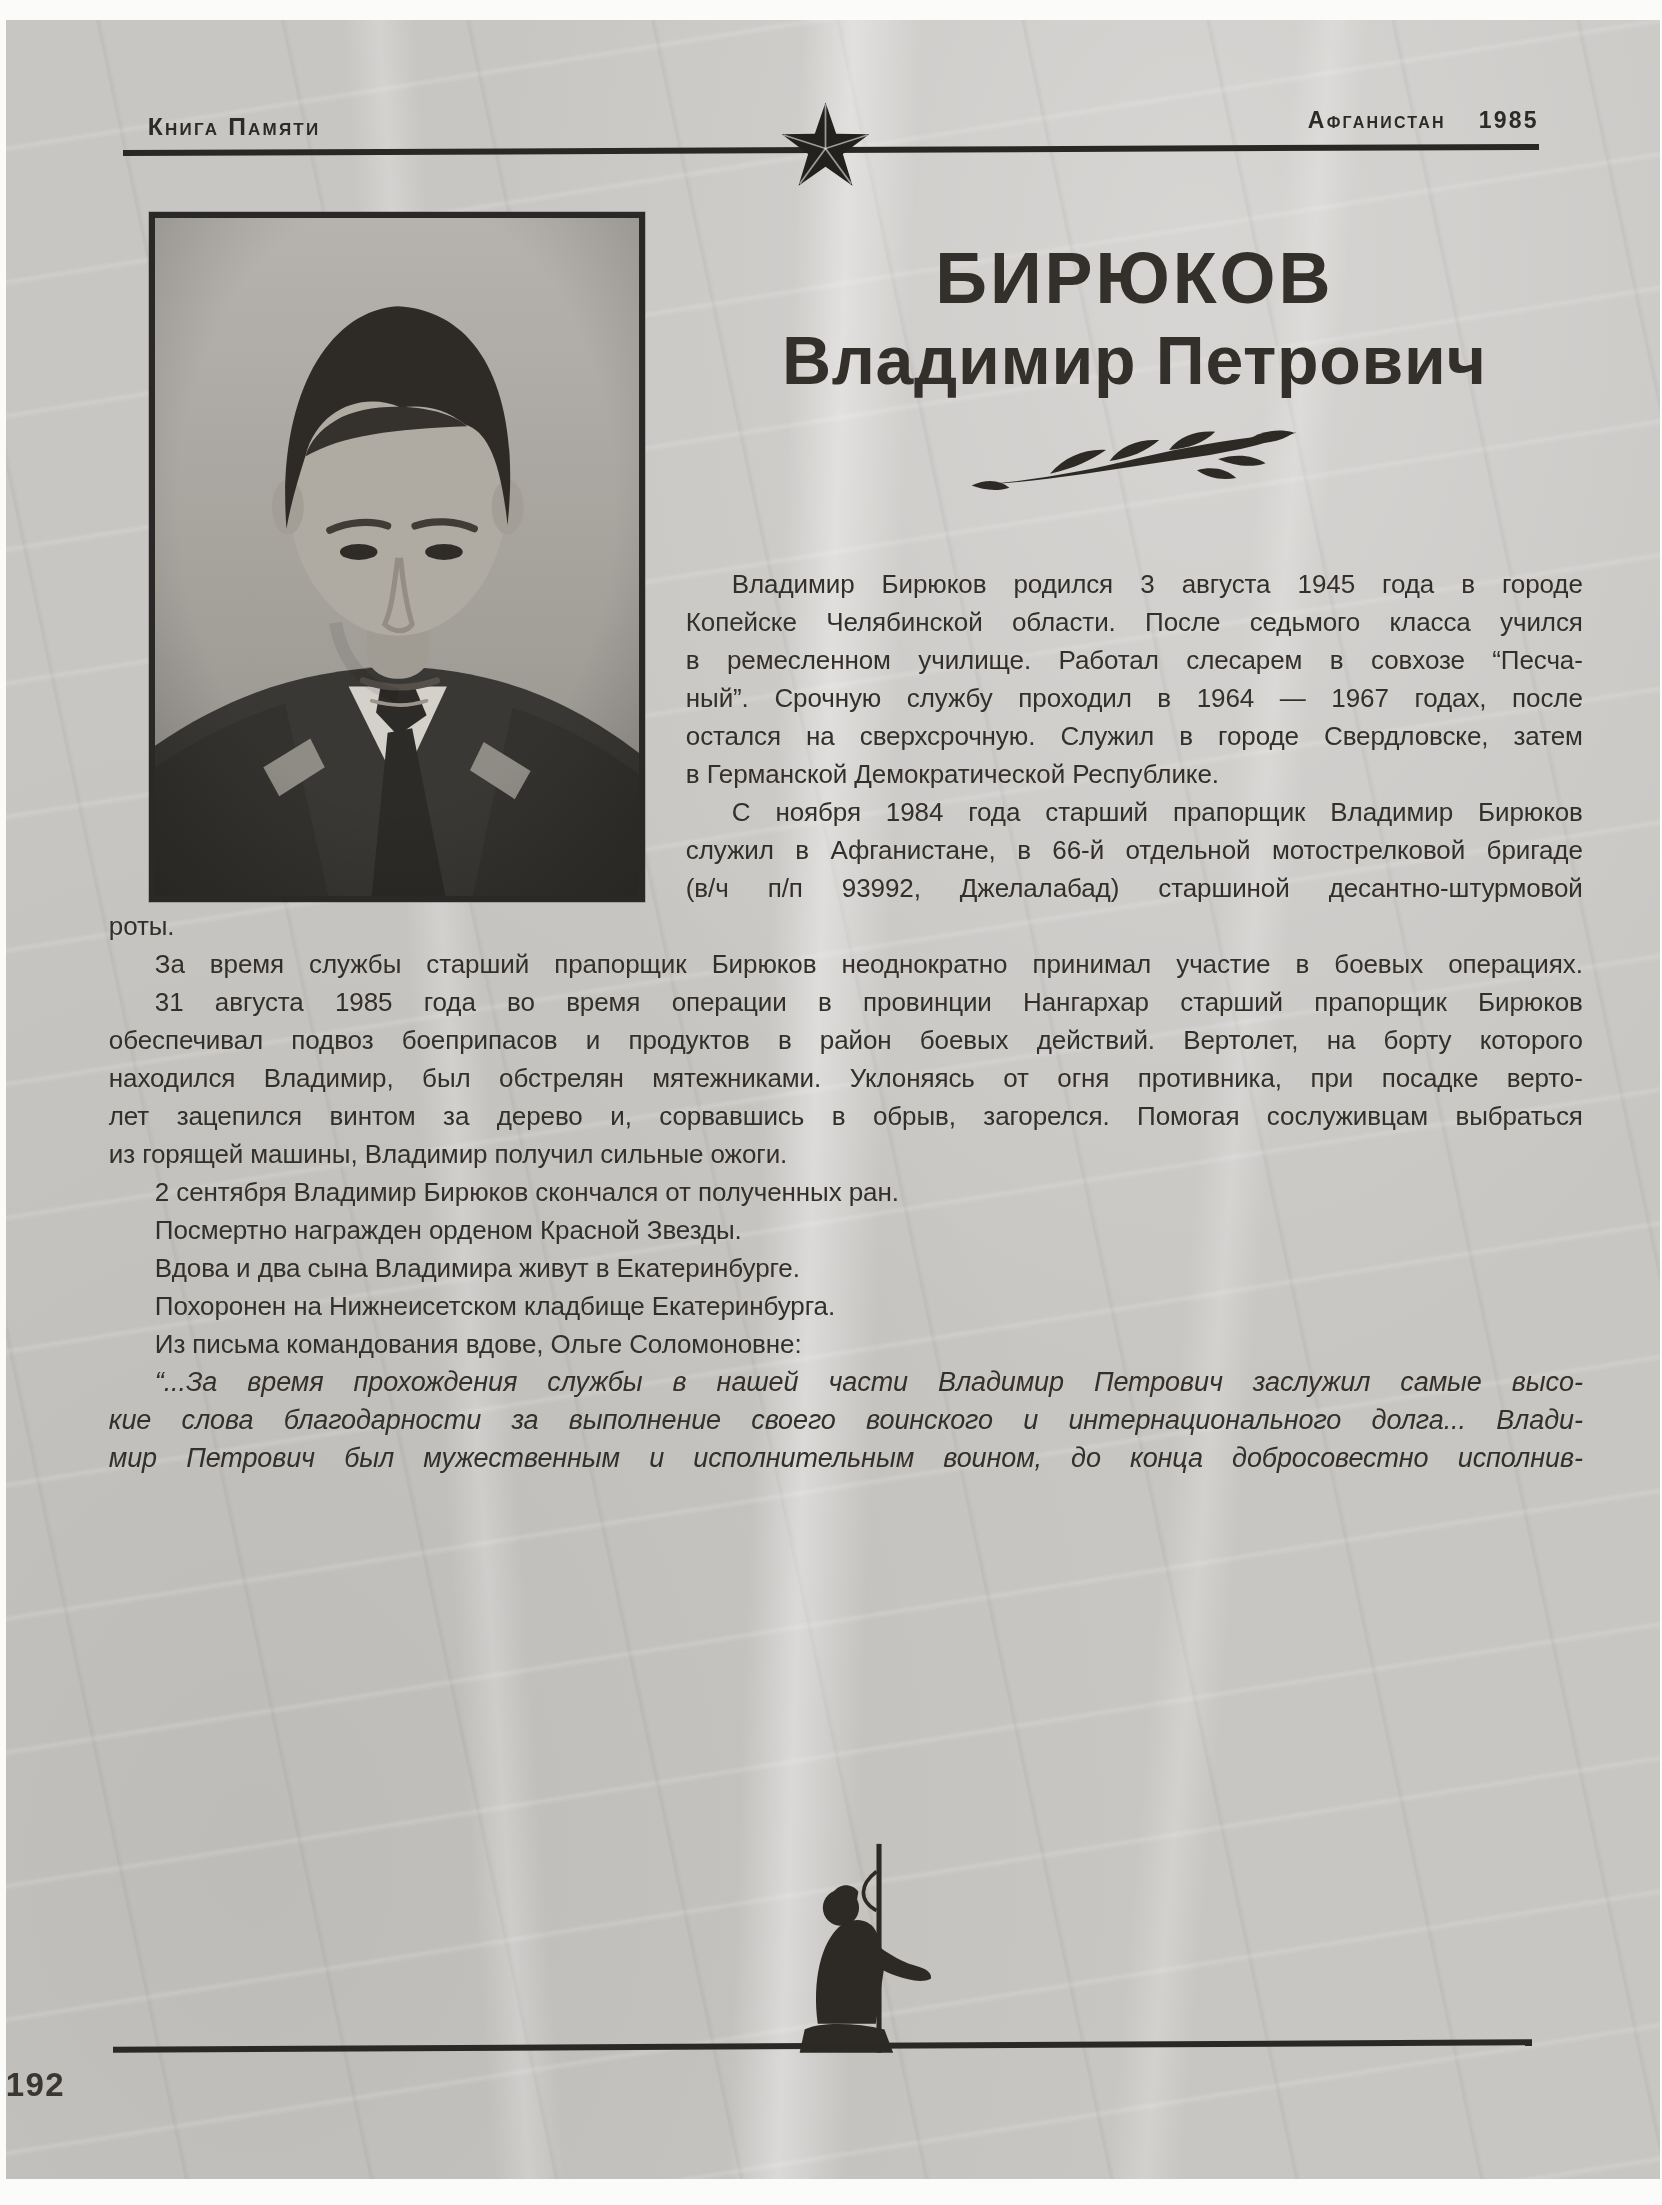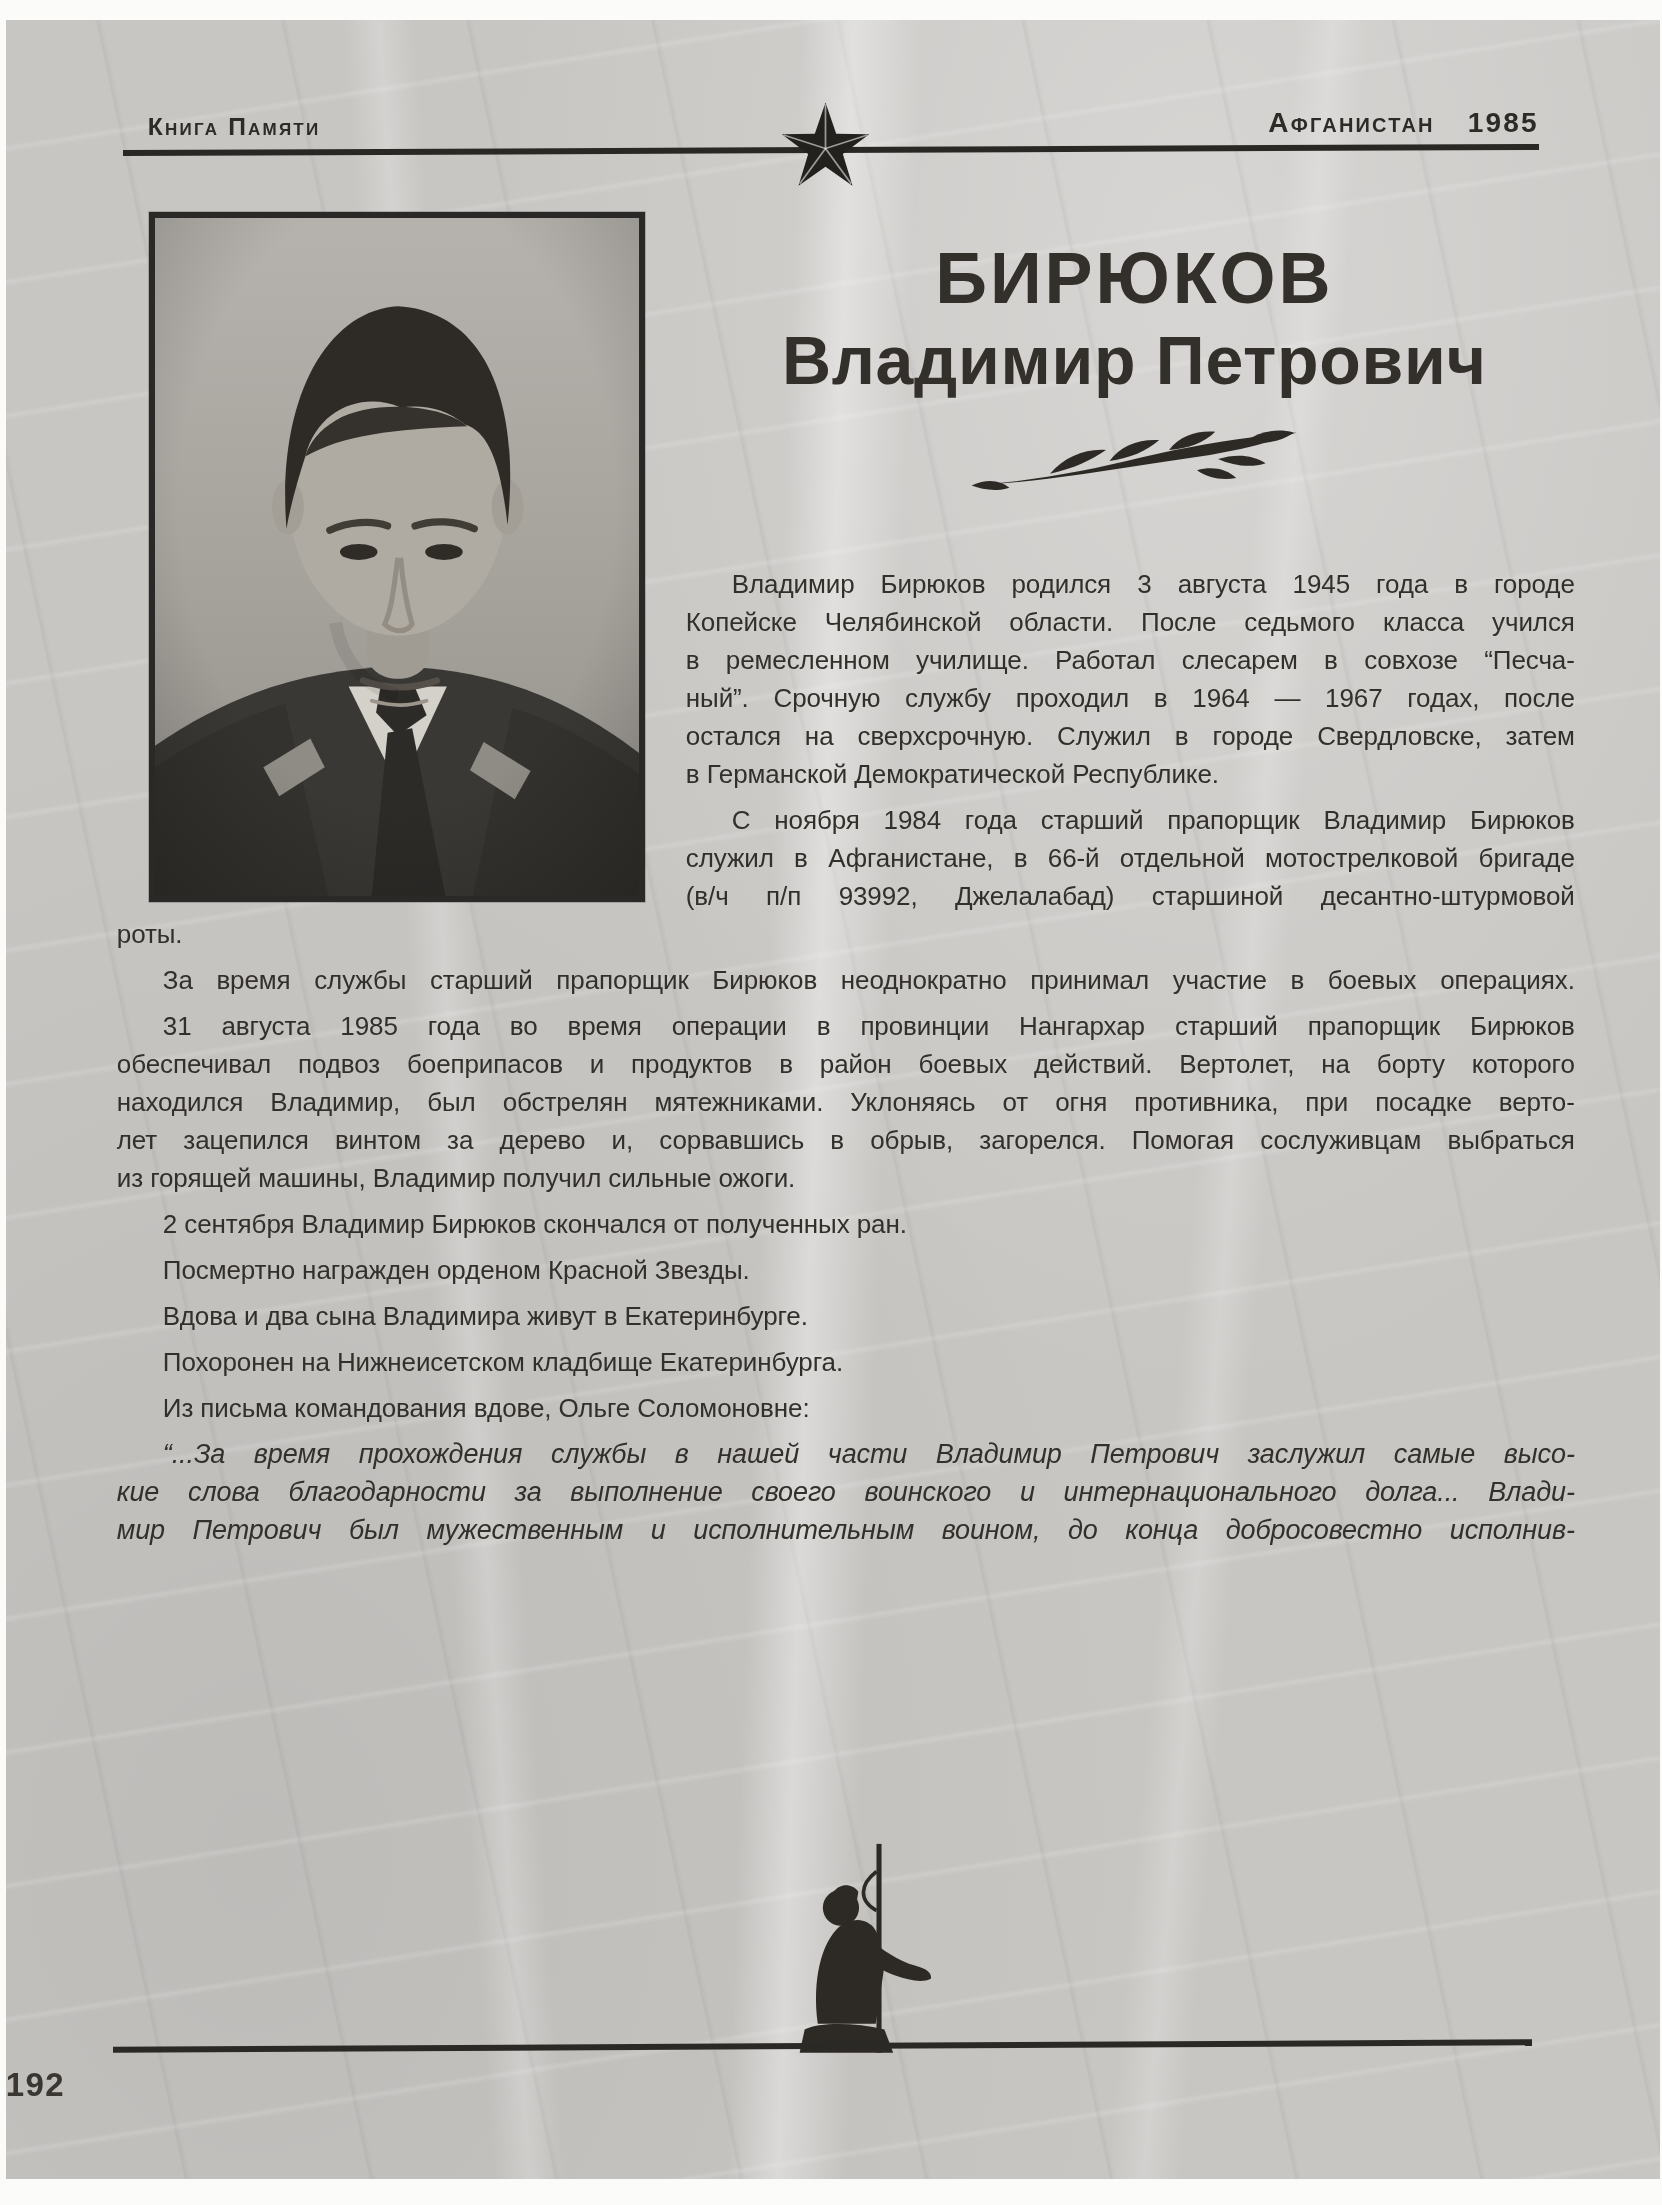--- a/index.html
+++ b/index.html
@@ -23,21 +23,21 @@
       radial-gradient(ellipse at 15% 85%, rgba(0,0,0,.05), rgba(0,0,0,0) 45%);
   }
   
   .hdr-left{
     position:absolute;left:142px;top:93px;
     font-size:24.6px;font-weight:700;letter-spacing:2.2px;
     font-variant:small-caps;color:#2d2b27;
   }
   .hdr-right{
     position:absolute;right:121px;top:87px;display:flex;gap:33px;
-    font-size:28px;font-weight:700;letter-spacing:2.2px;
+    font-size:23px;font-weight:700;letter-spacing:2.2px;
     font-variant:small-caps;color:#2d2b27;
   }
   .hdr-rule{
     position:absolute;left:117px;top:127px;width:1416px;height:5.8px;
     background:#2a2825;transform:rotate(-0.25deg);
   }
   .hdr-star{
     position:absolute;left:772px;top:81px;width:95px;height:95px;
   }
   
@@ -61,21 +61,21 @@
     line-height:1.04;color:#33302c;
   }
   .name{
     margin-top:7px;
     font-size:68px;font-weight:700;letter-spacing:0.7px;
     line-height:1.1;color:#33302c;
   }
   .flourish-wrap{ text-align:center;margin-top:19px; }
   .flourish-wrap svg{ width:340px;height:84px; }
   .paras{ margin-top:62px; font-size:26px;line-height:38px;letter-spacing:-0.1px; }
-  .para{ margin:8px; }
+  .para{ margin:0; }
   .line{ text-align:justify; }
   .line.fill{ text-align-last:justify; }
   .line.indent{ text-indent:46px; }
   .para.italic .line{ font-style:italic;font-size:27px; }
   
   .foot-rule{
     position:absolute;left:107px;top:2023px;width:1419px;height:5.8px;
     background:#2b2926;transform:rotate(-0.3deg);
   }
   .soldier{

